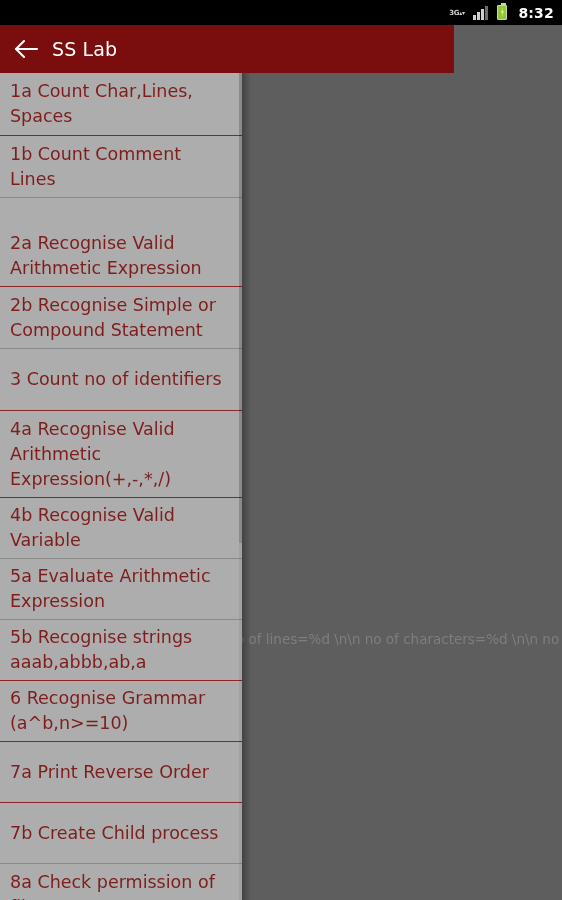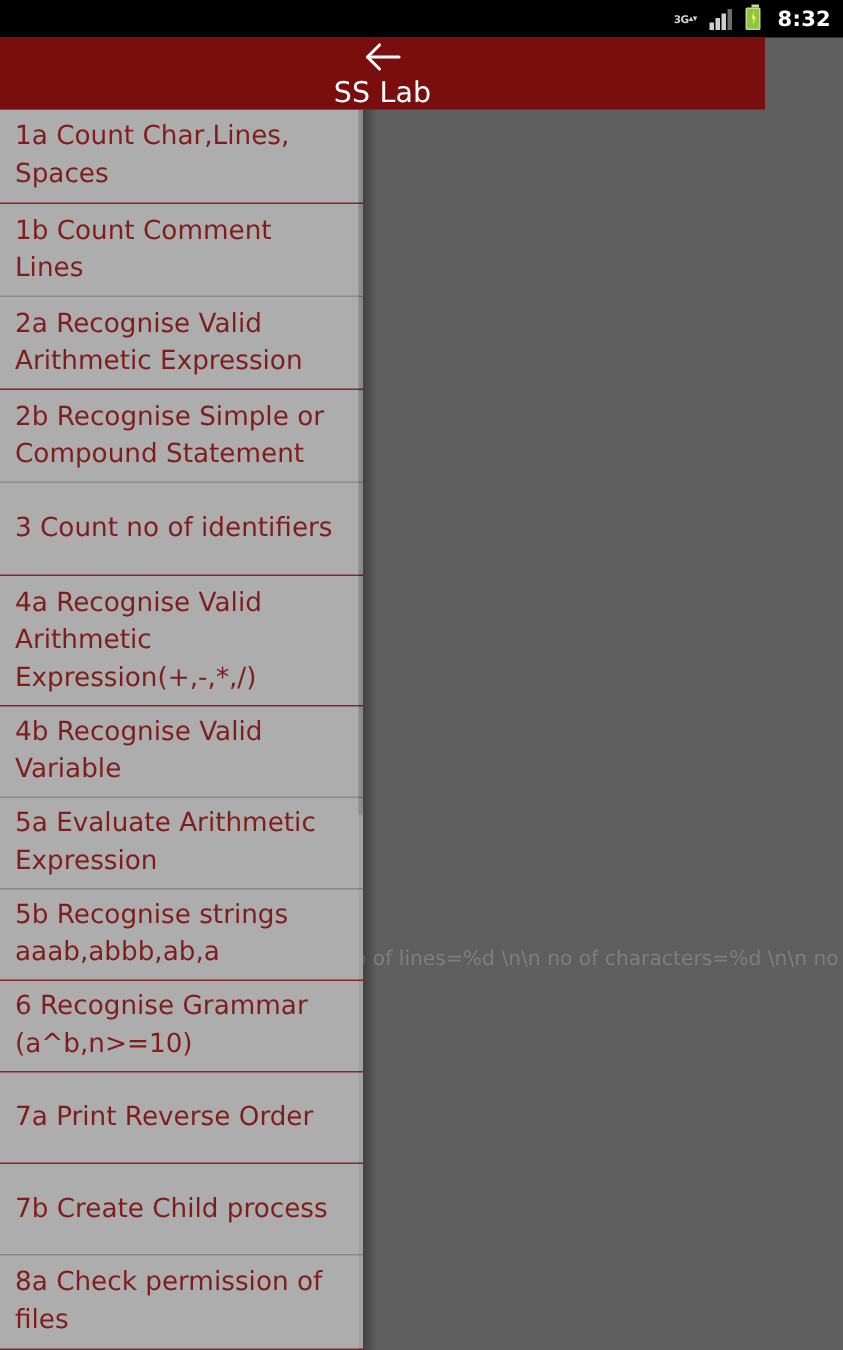--- a/index.html
+++ b/index.html
@@ -51,25 +51,24 @@
   }
   .batt::after{
     content:""; position:absolute; top:1px; left:2.5px;
     width:3px; height:10px; background:#f5f06a;
     clip-path:polygon(60% 0,0 55%,45% 55%,35% 100%,100% 40%,50% 40%);
   }
 
   
   #app-bar {
     position:absolute; top:25px; left:0;
-    width:510px; height:48px;
+    width:454px; height:48px;
     background:#7a0d0d;
     display:flex; align-items:center;
     z-index:30;
-    flex-direction:column;
   }
   #back-button {
     width:52px; height:48px;
     display:flex; align-items:center; justify-content:center;
     cursor:pointer;
   }
   #back-button svg { display:block; }
   #app-title {
     color:#ffffff; font-size:19px;
     font-family:"DejaVu Sans", sans-serif;
@@ -181,21 +180,21 @@
 <div id="nav-drawer">
   <div id="drawer-list">
       <div class="drawer-item" style="height: 62px;">
         <div class="drawer-item-label">1a Count Char,Lines, Spaces</div>
       </div>
       <div class="divider red"></div>
       <div class="drawer-item" style="height: 61px;">
         <div class="drawer-item-label">1b Count Comment Lines</div>
       </div>
       <div class="divider gray"></div>
-      <div class="drawer-item" style="height: 61px;">
+      <div class="drawer-item" style="height: 61px; margin-top: 27px;">
         <div class="drawer-item-label">2a Recognise Valid Arithmetic Expression</div>
       </div>
       <div class="divider red"></div>
       <div class="drawer-item" style="height: 61px;">
         <div class="drawer-item-label">2b Recognise Simple or Compound Statement</div>
       </div>
       <div class="divider gray"></div>
       <div class="drawer-item" style="height: 61px;">
         <div class="drawer-item-label">3 Count no of identifiers</div>
       </div>

